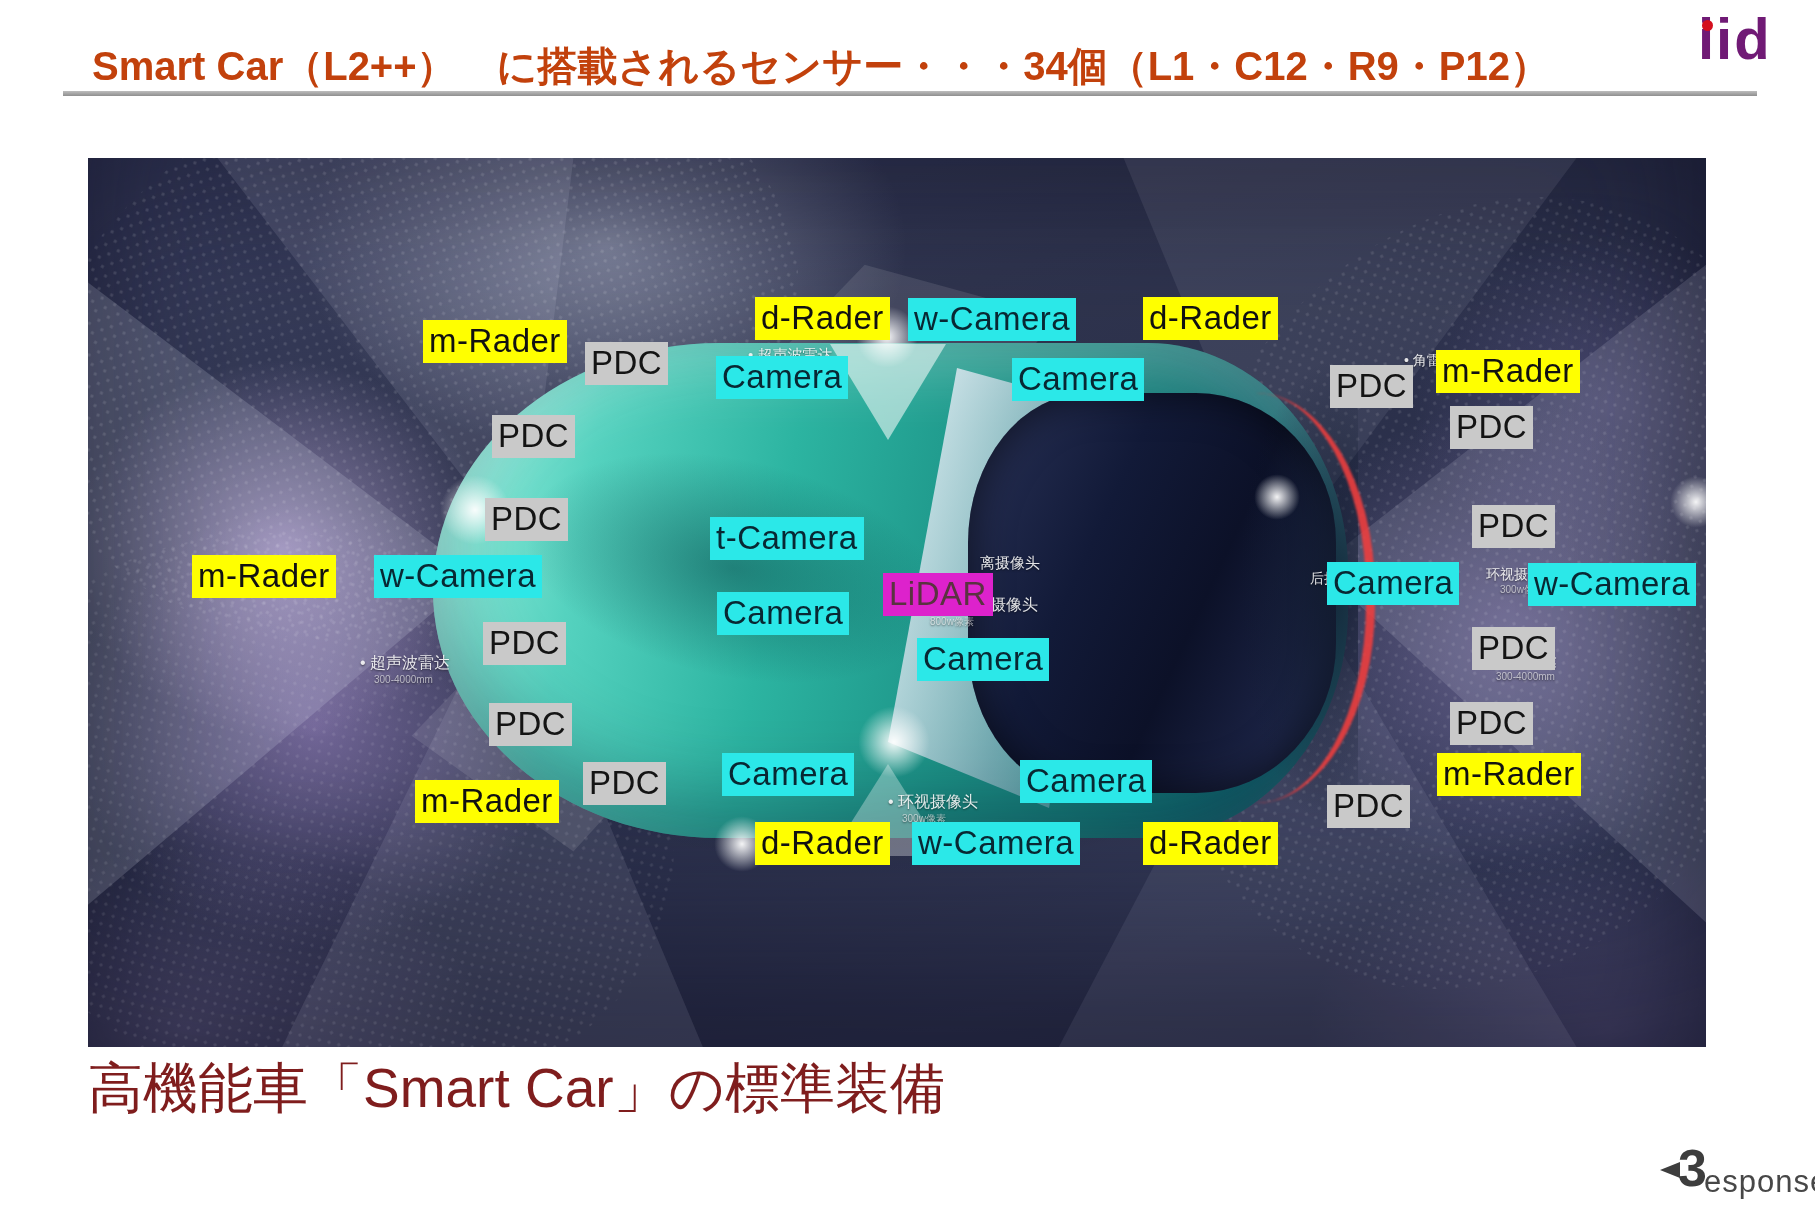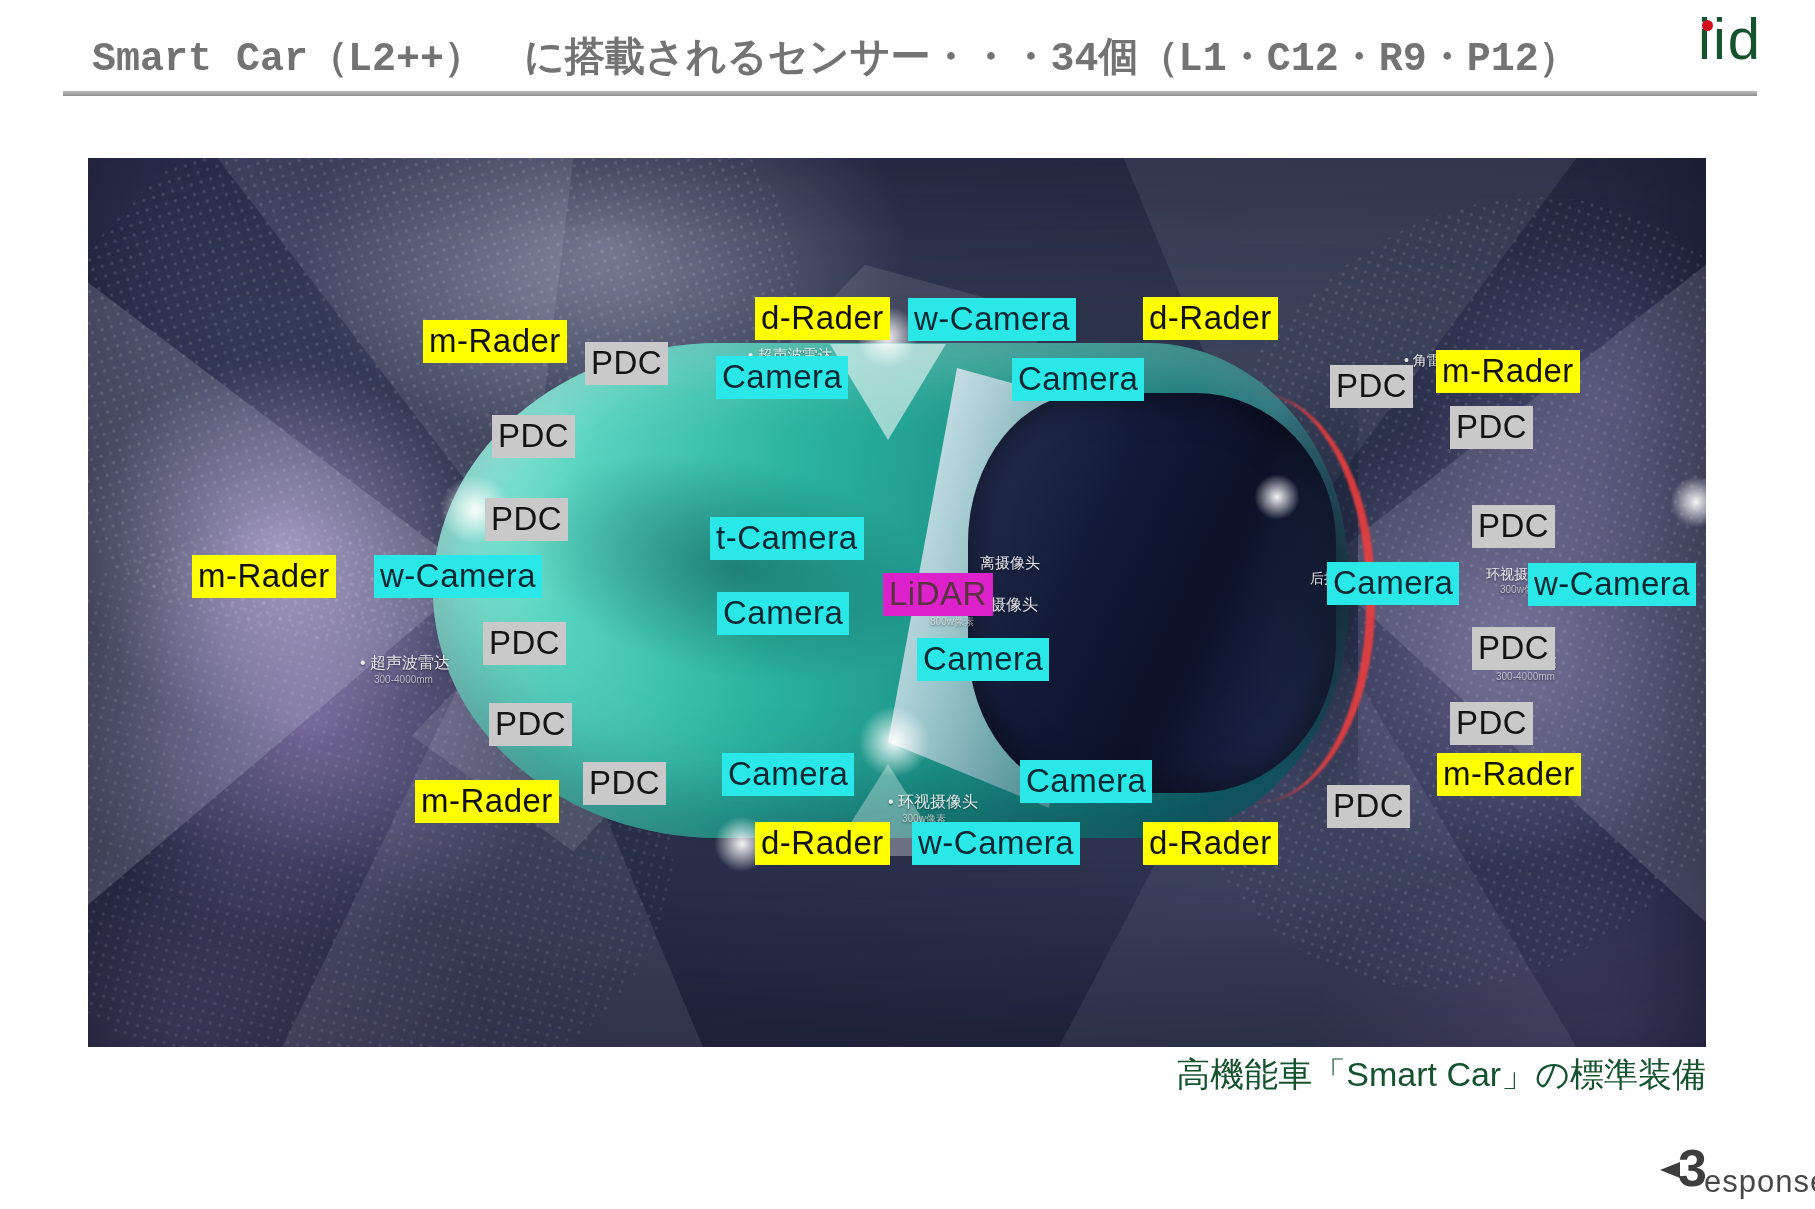--- a/index.html
+++ b/index.html
@@ -1,26 +1,26 @@
 <!DOCTYPE html>
 <html><head>
 <meta charset="utf-8">
 <style>
   html,body{margin:0;padding:0;background:#ffffff;}
   body{width:1815px;height:1209px;overflow:hidden;position:relative;
        font-family:"Liberation Sans","DejaVu Sans",sans-serif;}
   .slide{position:absolute;inset:0;background:#ffffff;}
 
   
-  .title{position:absolute;left:92px;top:2px;font-size:40px;font-weight:700;
-         color:#737373;letter-spacing:0px;white-space:nowrap;font-family:Liberation Mono, monospace;}
+  .title{position:absolute;left:92px;top:12px;font-size:40px;font-weight:700;
+         color:#c2410c;letter-spacing:0px;white-space:nowrap;}
   .title-divider{position:absolute;left:63px;top:91px;width:1694px;height:5px;
          background:linear-gradient(#bdbdbd,#8f8f8f);}
   .iid-logo{position:absolute;left:1698px;top:10px;width:100px;height:70px;}
-  .iid-text{font-size:58px;font-weight:400;color:#14532d;line-height:1;letter-spacing:2px;}
+  .iid-text{font-size:58px;font-weight:700;color:#701a75;line-height:1;letter-spacing:2px;}
   .iid-reddot{position:absolute;left:4px;top:10px;width:11px;height:11px;border-radius:50%;
          background:#d40f1e;}
 
   
   .photo{position:absolute;left:88px;top:158px;width:1618px;height:889px;overflow:hidden;
     background:
       radial-gradient(ellipse 430px 300px at 32% 10%, rgba(206,212,232,0.50), rgba(206,212,232,0) 70%),
       radial-gradient(ellipse 300px 270px at 12% 44%, rgba(224,198,255,0.55), rgba(224,198,255,0) 70%),
       radial-gradient(ellipse 340px 310px at 14% 64%, rgba(192,162,236,0.48), rgba(192,162,236,0) 72%),
       radial-gradient(ellipse 330px 330px at 88% 54%, rgba(172,152,216,0.42), rgba(172,152,216,0) 72%),
@@ -83,22 +83,22 @@
   .ann-layer{position:absolute;inset:0;z-index:5;}
   .ann{position:absolute;color:rgba(255,255,255,0.88);white-space:nowrap;
        text-shadow:0 1px 2px rgba(0,0,0,0.5);line-height:1.15;}
   .ann .sub{display:block;font-size:10px;color:rgba(255,255,255,0.6);margin:2px 0 0 14px;}
 
   .label-layer{position:absolute;inset:0;z-index:10;padding-left:32px;}
   .slabel{position:absolute;font-size:33px;line-height:1.18;padding:2px 6px;
           white-space:nowrap;letter-spacing:0.5px;}
 
   
-  .caption{position:absolute;left:88px;top:1052px;width:1618px;text-align:right;
-           font-size:34px;font-weight:500;color:#14532d;}
+  .caption{position:absolute;left:88px;top:1052px;width:1618px;text-align:left;
+           font-size:55px;font-weight:500;color:#7f1d1d;}
   .footer-bar{position:absolute;left:63px;top:1153px;width:1692px;height:56px;
            background:linear-gradient(#7a7a7a,#6a6a6a 55%,#747474);
            border-top:4px solid #343434;box-sizing:border-box;}
   .footer-text{position:absolute;left:29px;top:9px;font-size:27px;font-weight:700;
            color:#f2f2f2;letter-spacing:1px;white-space:nowrap;}
   .response-logo{position:absolute;left:1652px;top:1150px;width:160px;height:56px;z-index:20;}
   .r3{position:absolute;left:26px;top:-8px;font-size:52px;font-weight:700;color:#3d3d3d;line-height:1;}
   .resp-arrow{position:absolute;left:8px;top:12px;width:0;height:0;
            border-top:8px solid transparent;border-bottom:8px solid transparent;
            border-right:20px solid #3d3d3d;}

